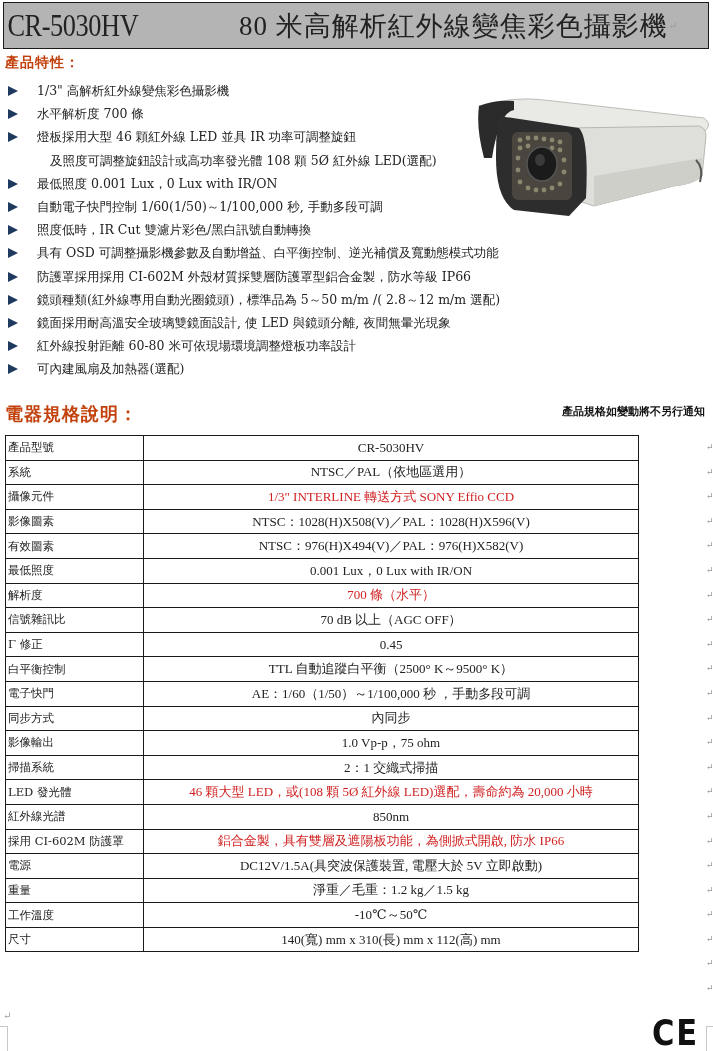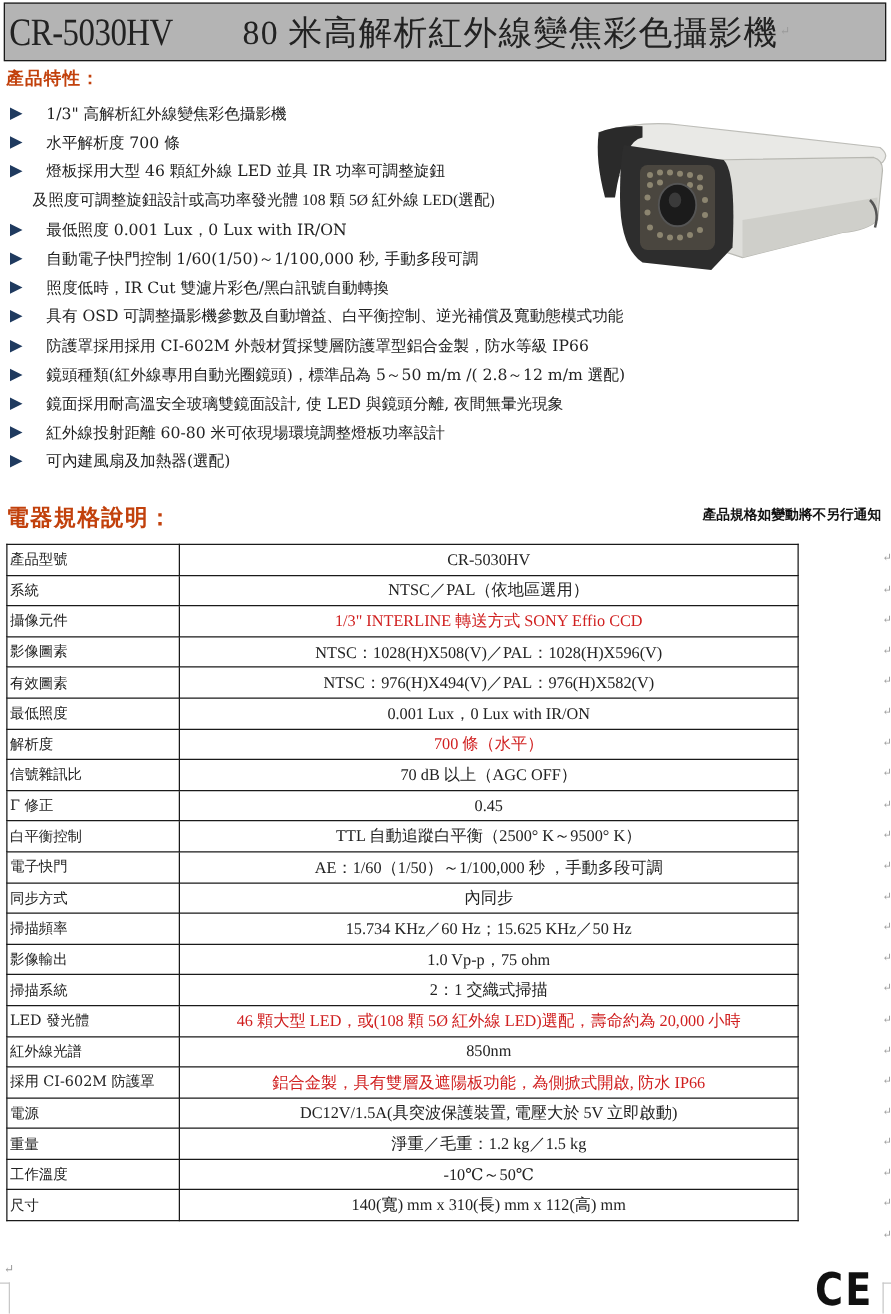--- a/index.html
+++ b/index.html
@@ -11,42 +11,42 @@
       background: #b4b4b4; border: 1.5px solid #1a1a1a;
       display: flex; align-items: center; white-space: nowrap; overflow: hidden;
     }
     .title-model {
       font-family: "Liberation Serif", "DejaVu Serif", serif;
       font-size: 31px; color: #222; padding-left: 4px; letter-spacing: -0.5px;
       transform: scaleX(0.85); transform-origin: left center; width: 190px;
     }
     .title-name {
       font-family: "Liberation Serif", "DejaVu Serif", serif;
-      font-size: 27px; color: #222; letter-spacing: 1px;
+      font-size: 27px; color: #222; margin-left: 45px; letter-spacing: 1px;
     }
     .pilcrow { color: #9a9a9a; font-size: 10px; margin-left: 1px; }
 
     .section-heading {
       position: absolute; font-weight: bold; color: #c2410c;
       font-family: Liberation Sans, sans-serif;
     }
     .features-heading { left: 5px; top: 54px; font-size: 14px; letter-spacing: 1px; }
 
     .feature-list { position: absolute; left: 0; top: 79px; list-style: none; }
     .feature-item {
       position: relative; height: 23.2px; line-height: 23.2px;
       font-size: 12.5px; white-space: nowrap; color: #222;
     }
     .feature-item .bullet {
       position: absolute; left: 8px; top: 7px; width: 0; height: 0;
       border-top: 5px solid transparent; border-bottom: 5px solid transparent;
       border-left: 10px solid #1f3a5f;
     }
     .feature-item .text { position: absolute; left: 37px; }
-    .feature-item.continuation .text { left: 26px; font-family: Liberation Serif, serif; }
+    .feature-item.continuation .text { left: 50px; }
 
     .camera-photo { position: absolute; left: 474px; top: 98px; width: 240px; height: 130px; }
 
     .specs-heading { left: 5px; top: 402px; font-size: 18px; letter-spacing: 1px; }
     .specs-notice {
       position: absolute; right: 8px; top: 404px; font-size: 11px; font-weight: bold;
       font-family: "DejaVu Sans", "Liberation Sans", sans-serif; color: #111;
     }
 
     .spec-table {
@@ -225,24 +225,20 @@
       </tr>
       <tr>
         <td class="label">電子快門</td>
         <td class="value">AE：1/60（1/50）～1/100,000 秒 ，手動多段可調</td>
       </tr>
       <tr>
         <td class="label">同步方式</td>
         <td class="value">內同步</td>
       </tr>
       <tr>
-        <td class="label">掃描頻率</td>
-        <td class="value">15.734 KHz／60 Hz；15.625 KHz／50 Hz</td>
-      </tr>
-      <tr>
         <td class="label">影像輸出</td>
         <td class="value">1.0 Vp-p，75 ohm</td>
       </tr>
       <tr>
         <td class="label">掃描系統</td>
         <td class="value">2：1 交織式掃描</td>
       </tr>
       <tr>
         <td class="label">LED 發光體</td>
         <td class="value red">46 顆大型 LED，或(108 顆 5Ø 紅外線 LED)選配，壽命約為 20,000 小時</td>

